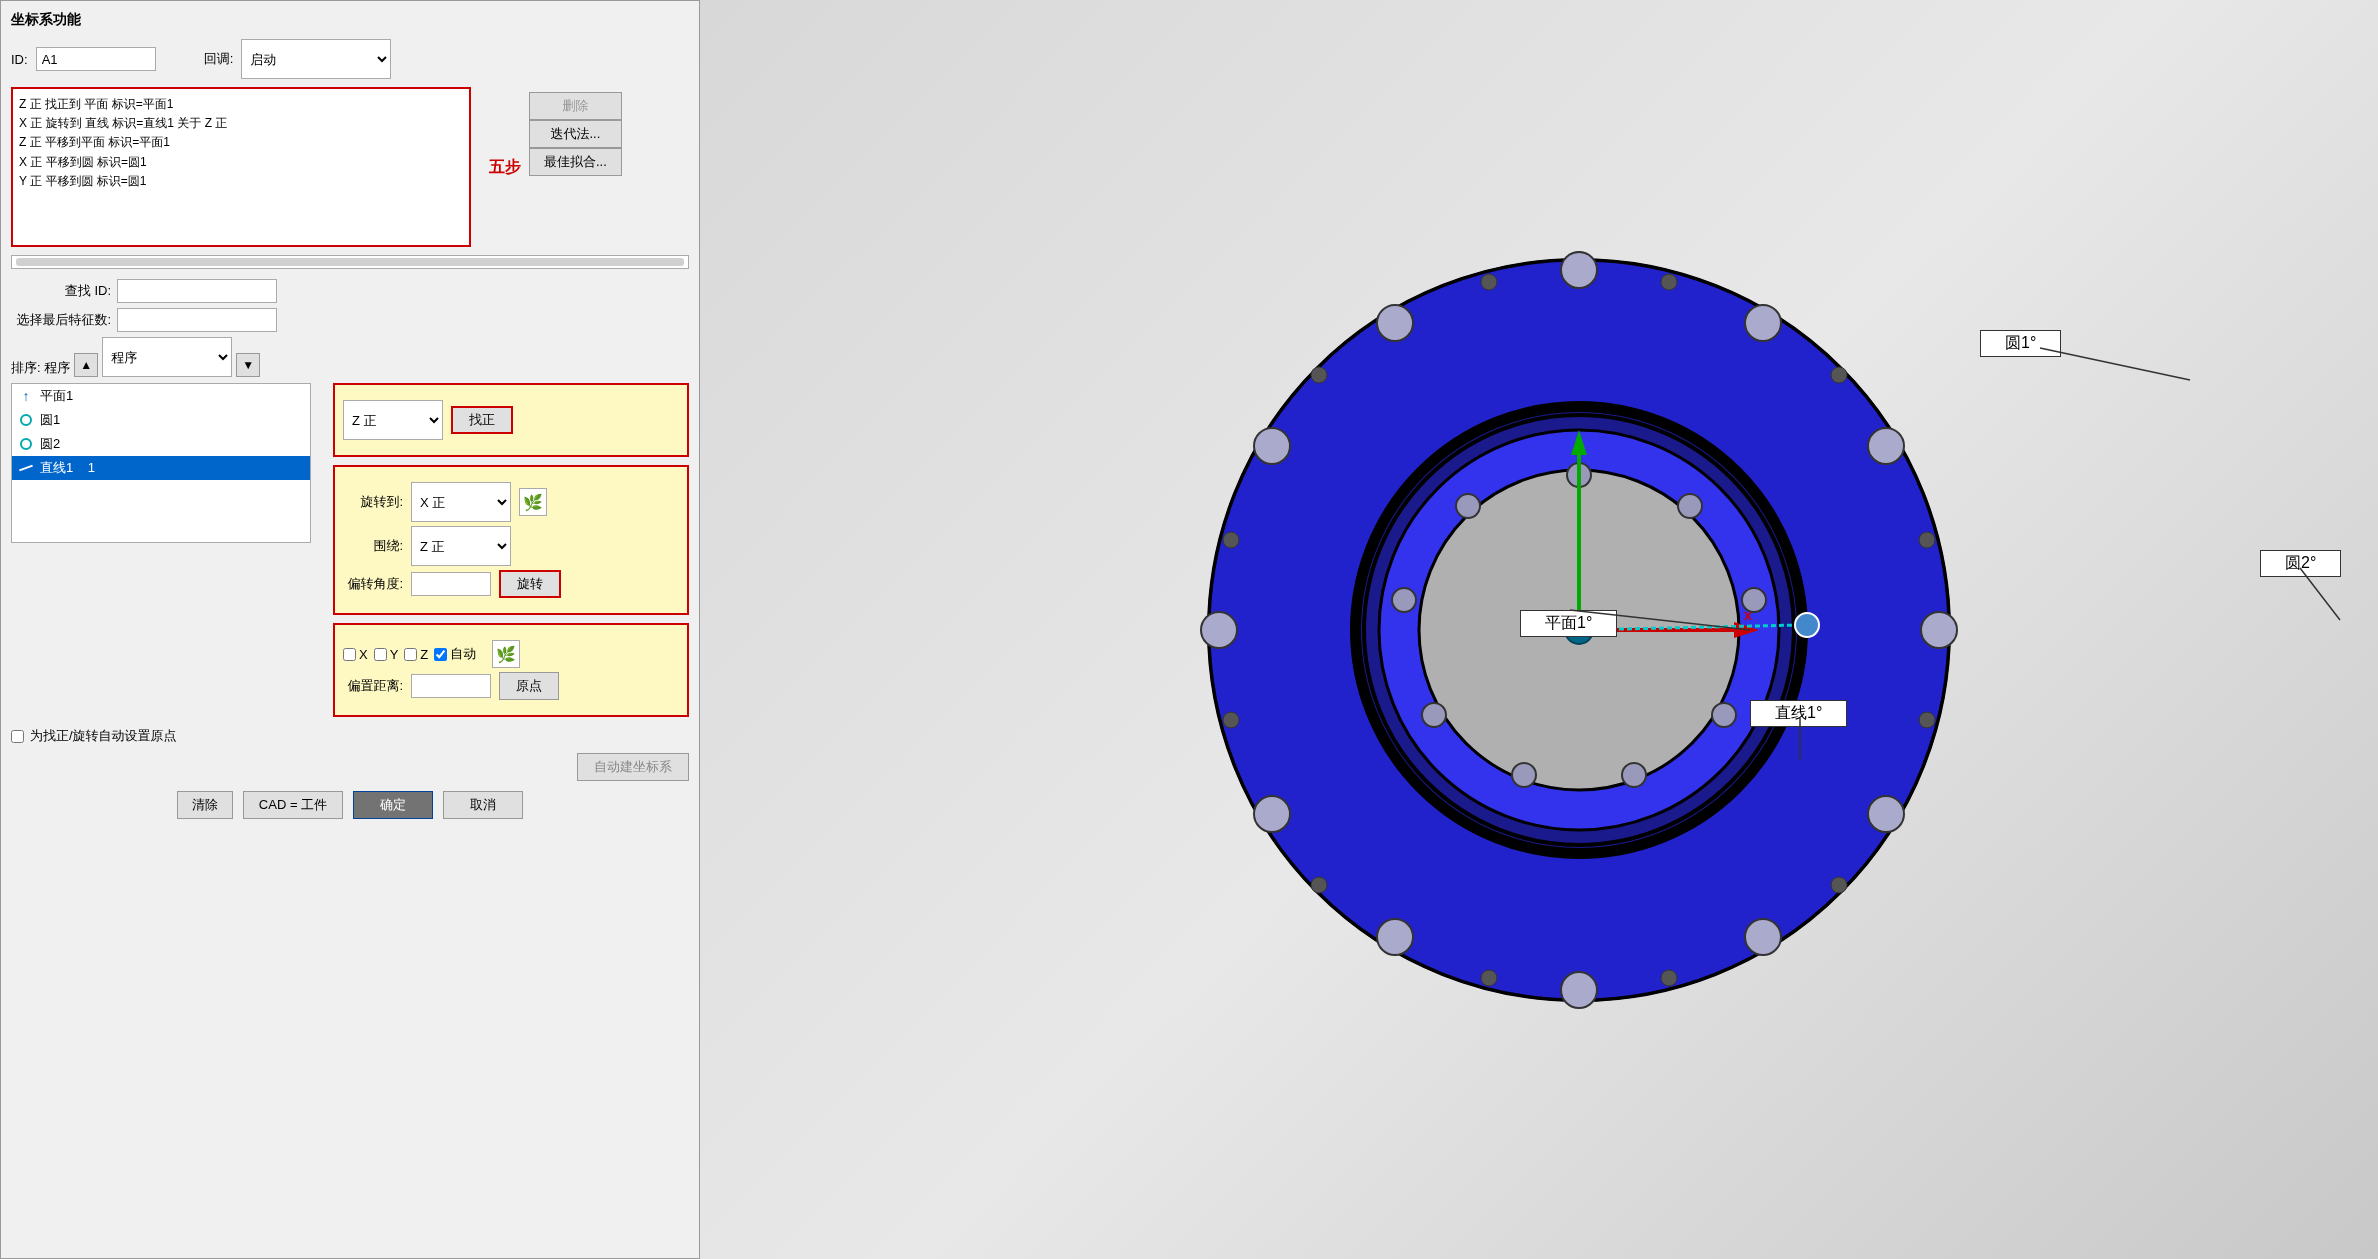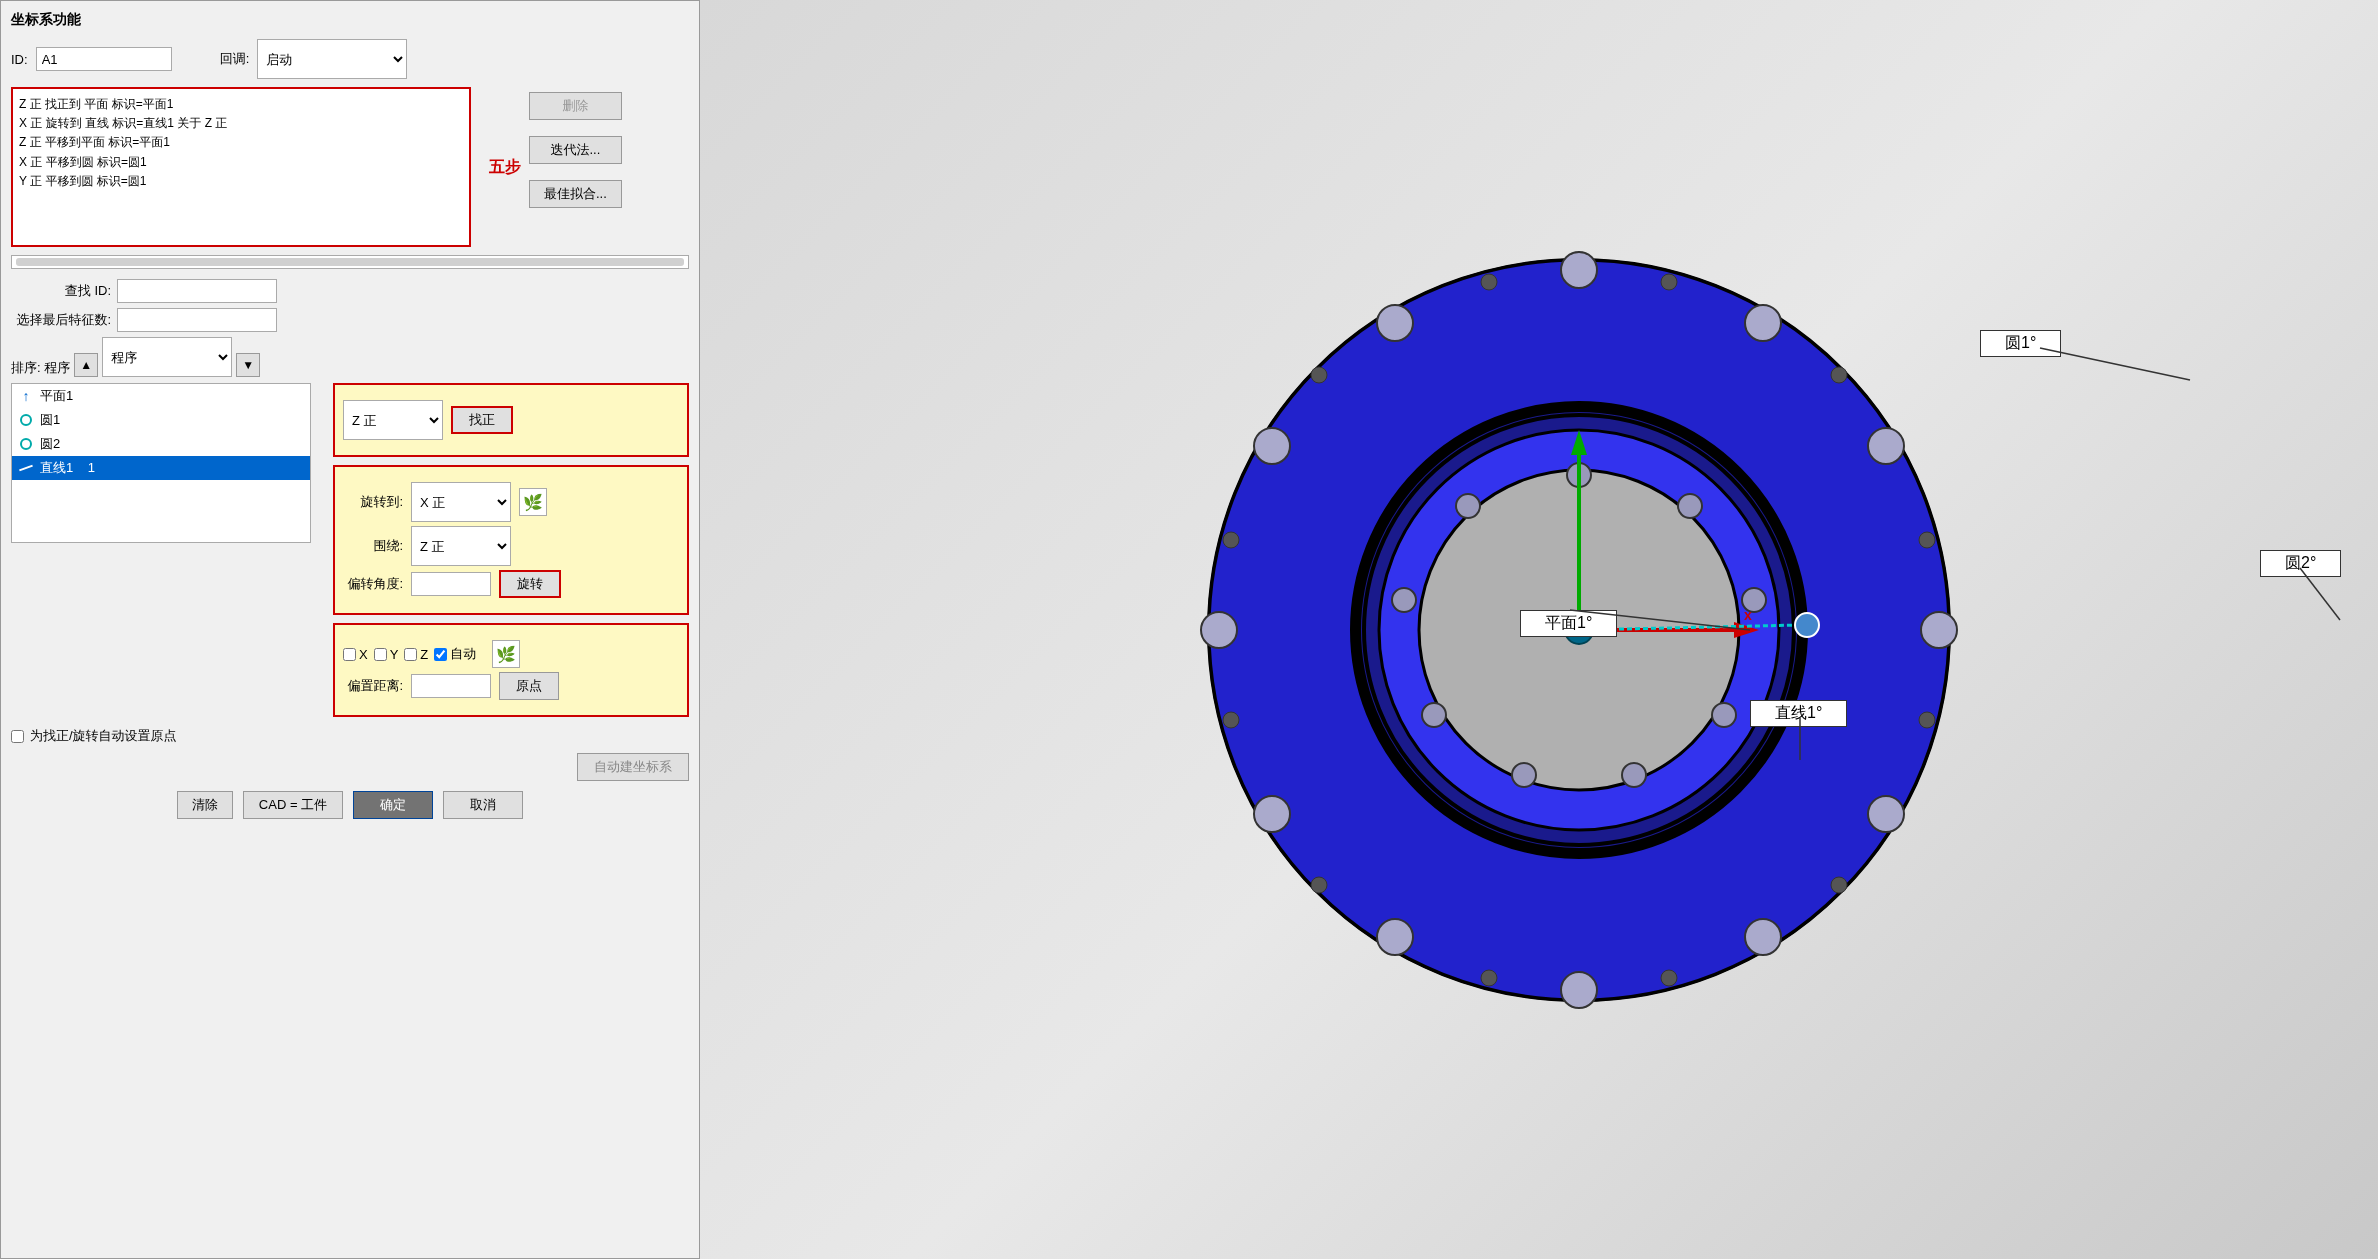--- a/index.html
+++ b/index.html
@@ -53,21 +53,21 @@
 
     select {
       border: 1px solid #aaa;
       background: white;
       padding: 2px 4px;
       height: 40px;
       font-size: 13px;
       font-family: inherit;
     }
 
-    .id-input { width: 136px; }
+    .id-input { width: 120px; }
     .recall-select { width: 150px; }
 
     
     .steps-container {
       display: flex;
       gap: 8px;
       margin-bottom: 8px;
     }
 
     .steps-text {
@@ -78,21 +78,21 @@
       height: 160px;
       font-size: 12px;
       line-height: 1.6;
       color: #000;
       overflow: hidden;
     }
 
     .steps-buttons {
       display: flex;
       flex-direction: column;
-      gap: 16px;
+      gap: 0;
       justify-content: flex-start;
       padding-top: 5px;
     }
 
     .wu-bu {
       color: #cc0000;
       font-size: 16px;
       font-weight: bold;
       margin-left: 10px;
       align-self: center;

